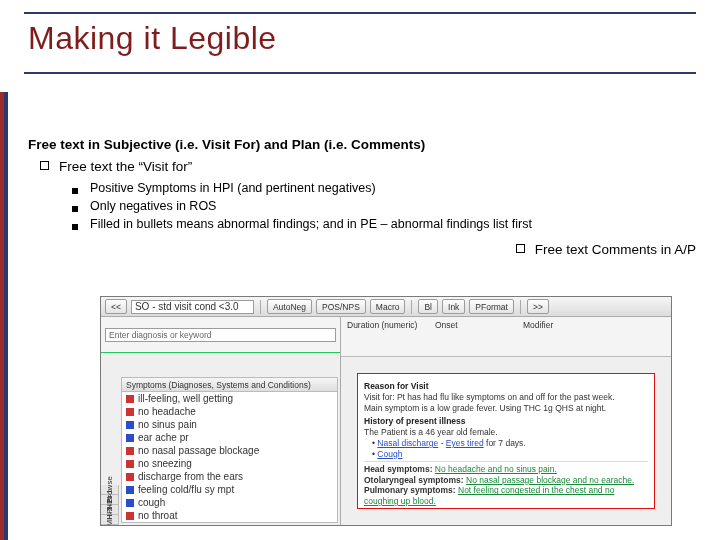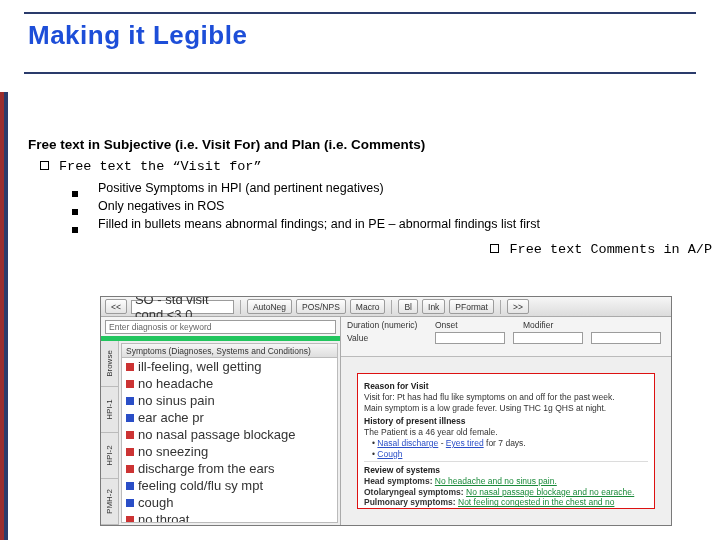--- a/index.html
+++ b/index.html
@@ -17,23 +17,23 @@
     left: 24px;
     right: 24px;
     top: 12px;
     height: 2px;
     background: #2a3b6b;
   }
   .title {
     position: absolute;
     left: 28px;
     top: 20px;
-    font-size: 26px;
-    font-weight: 700;
-    color: #1d4ed8;
+    font-size: 32px;
+    font-weight: 400;
+    color: #7f1d1d;
     letter-spacing: 0.5px;
   }
   .mid-rule {
     position: absolute;
     left: 24px;
     right: 24px;
     top: 72px;
     height: 2px;
     background: #2a3b6b;
   }
@@ -43,29 +43,29 @@
     top: 92px;
     width: 8px;
     bottom: 0;
   }
   .left-dec .bar1 { position: absolute; left:0; top:0; bottom:0; width:4px; background:#9a2d2d; }
   .left-dec .bar2 { position: absolute; left:4px; top:0; bottom:0; width:4px; background:#2a3b6b; }
 
   .content {
     position: absolute;
     left: 28px;
-    right: 8px;
+    right: 24px;
     top: 136px;
     font-size: 13.5px;
     line-height: 1.35;
   }
   .bold-line { font-weight: 700; margin-bottom: 4px; }
-  .lvl1 { display:flex; align-items:flex-start; gap:10px; margin: 2px 0 4px 12px; font-family: Liberation Mono, monospace; }
+  .lvl1 { display:flex; align-items:flex-start; gap:10px; margin: 2px 0 4px 12px; }
   .lvl1 .sq { width:9px; height:9px; border:1.5px solid #000; margin-top:3px; flex:none; }
-  .lvl2 { display:flex; align-items:flex-end; gap:20px; margin: 1px 0 1px 44px; font-size:12.5px; }
+  .lvl2 { display:flex; align-items:center; gap:12px; margin: 1px 0 1px 44px; font-size:12.5px; }
   .lvl2 .sqf { width:6px; height:6px; background:#000; margin-top:5px; flex:none; }
 
   .shot {
     position: absolute;
     left: 100px;
     top: 296px;
     width: 572px;
     height: 230px;
     border: 1px solid #7a7a7a;
     background: #e9e9e9;
@@ -81,66 +81,66 @@
     border-bottom:1px solid #aaa;
   }
   .tb .btn {
     display:inline-flex; align-items:center; gap:3px;
     height:15px; padding:0 5px;
     background: linear-gradient(#fdfdfd,#e4e4e4);
     border:1px solid #9c9c9c; border-radius:2px;
     font-size:8.5px; color:#333;
   }
   .tb .field {
-    height:14px; width:103px;
+    height:14px; width:123px;
     background:#fff; border:1px solid #9c9c9c;
-    font-size:13px; padding:0 3px; display:flex; align-items:center;
+    font-size:10px; padding:0 3px; display:flex; align-items:center;
   }
   .tb .sep { width:1px; height:14px; background:#aaa; margin:0 2px; }
   .body {
     display:flex; height:calc(100% - 20px);
   }
   .leftcol {
     width:240px; display:flex; flex-direction:column;
     border-right:1px solid #aaa; background:#efefef;
   }
   .inputrow {
-    height:24px; border-bottom:5px solid #22c55e; background:#f4f4f4;
+    height:36px; border-bottom:1px solid #22c55e; background:#f4f4f4;
     display:flex; align-items:center; padding:0 4px;
   }
   .inputrow .in {
     flex:1; height:14px; background:#fff; border:1px solid #9c9c9c;
     font-size:8.5px; padding:0 3px; display:flex; align-items:center;
     color:#666;
   }
   .tabsv {
     width:18px; background:#e6e6e6; border-right:1px solid #bbb;
     display:flex; flex-direction:column;
   }
   .vtab-cell {
     flex:1; border-bottom:1px solid #bbb; display:flex;
     align-items:center; justify-content:center;
   }
   .vtab {
     transform: rotate(-90deg);
     font-size:8px; color:#333; white-space:nowrap;
   }
-  .listwrap { display:flex; flex:1; min-height:0; }
+  .listwrap { display:flex; flex:1; min-height:0;align-items:flex-end; }
   .list {
     flex:1; background:#fff; border:1px solid #bbb; margin:2px;
     overflow:hidden; position:relative;
   }
   .list-hdr {
     height:14px; background:linear-gradient(#f6f6f6,#dedede);
     border-bottom:1px solid #bbb; font-size:8.5px;
     display:flex; align-items:center; padding:0 4px; color:#333;
   }
   .li {
     display:flex; align-items:center; gap:4px;
-    padding:1px 4px; font-size:13px; color:#333;
+    padding:1px 4px; font-size:10px; color:#333;
   }
   .flag { width:8px; height:8px; flex:none; }
   .flag.red { background:#c33; }
   .flag.blue { background:#2a4ec7; }
 
   .rightcol {
     flex:1; display:flex; flex-direction:column; background:#efefef;
   }
   .rc-top {
     height:40px; border-bottom:1px solid #bbb; background:#f4f4f4;
@@ -286,46 +286,39 @@
       </div>
     </div>
 
     <div class="rightcol">
       <div class="rc-top">
         <div class="row">
           <span class="lbl">Duration (numeric)</span>
           <span class="lbl">Onset</span>
           <span class="lbl">Modifier</span>
         </div>
-        <div class="row">
-          <span class="lbl">Value</span>
-          <span class="in2"></span>
-          <span class="in2"></span>
-          <span class="in2"></span>
-        </div>
       </div>
 
       <div class="redbox">
         <div class="hd">Reason for Visit</div>
         <div class="txt">Visit for: Pt has had flu like symptoms on and off for the past week.</div>
         <div class="txt">Main symptom is a low grade fever. Using THC 1g QHS at night.</div>
 
         <div class="hd">History of present illness</div>
         <div class="txt">The Patient is a 46 year old female.</div>
         <div class="txt li2">
           <span class="lk">Nasal discharge</span>
           - <span class="lk">Eyes tired</span>
           <span>for 7 days.</span>
         </div>
         <div class="txt li2">
           <span class="lk">Cough</span>
         </div>
         <div class="hr"></div>
 
-        <div class="hd">Review of systems</div>
         <div id="ros-rows">
             <div class="txt"><b>Head symptoms: </b><span class="neg">No headache and no sinus pain.</span></div>
             <div class="txt"><b>Otolaryngeal symptoms: </b><span class="neg">No nasal passage blockage and no earache.</span></div>
             <div class="txt"><b>Pulmonary symptoms: </b><span class="neg">Not feeling congested in the chest and no coughing up blood.</span></div>
             <div class="txt"><b>Gastrointestinal symptoms: </b><span class="neg">No nausea. No vomiting.</span></div>
           </div>
       </div>
     </div>
   </div>
 </div>

